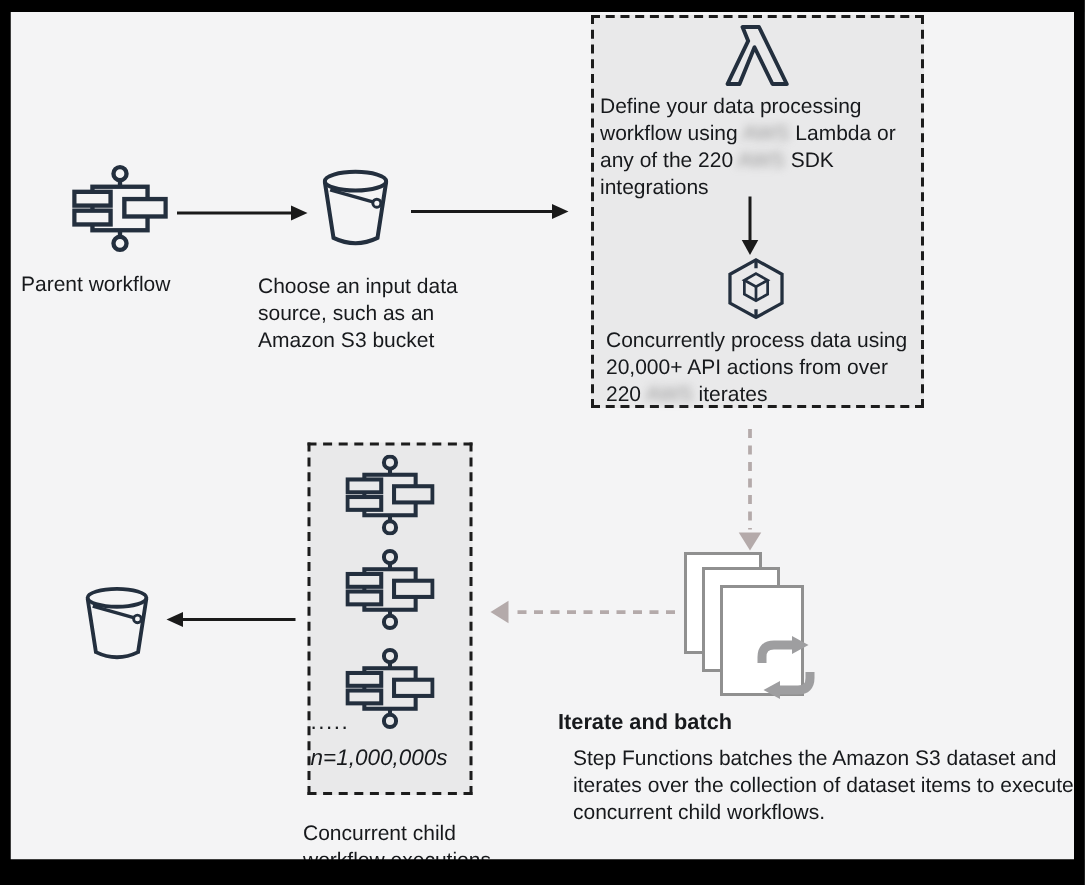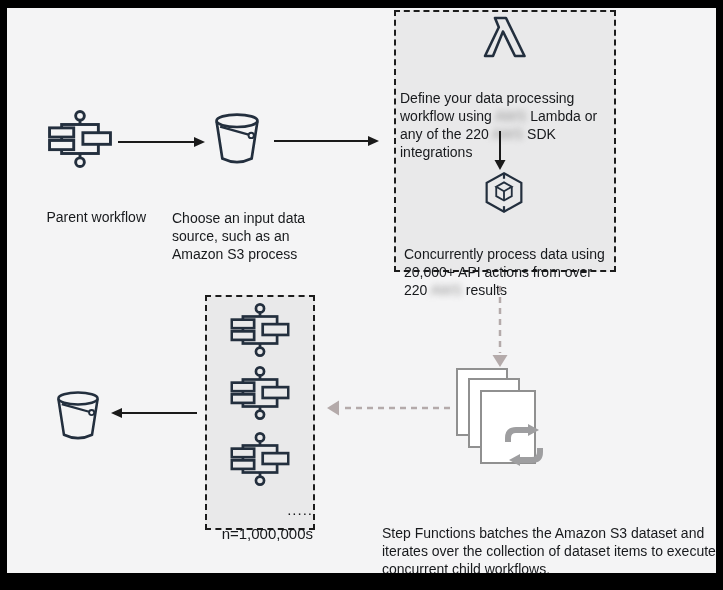--- a/index.html
+++ b/index.html
@@ -1,34 +1,34 @@
 <!DOCTYPE html>
 <html><head>
 <meta charset="utf-8">
 <style>
   html,body{margin:0;padding:0;background:#000;}
   .canvas{position:relative;width:723px;height:590px;background:#000;overflow:hidden;
           font-family:"Liberation Sans",sans-serif;color:#17191c;}
   .panel{position:absolute;left:7px;top:8px;width:709px;height:565px;background:#f4f4f5;}
   .abs{position:absolute;}
-  .label{font-size:14px;line-height:18px;color:#17191c;margin-top:28px;}
-  .center{text-align:right;}
+  .label{font-size:14px;line-height:18px;color:#17191c;}
+  .center{text-align:left;}
   .dashedbox{position:absolute;background:#e9e9ea;border:2px dashed #1c1c1c;box-sizing:border-box;
              --icon-bg:#e9e9ea;}
   .wf-fill{fill:var(--icon-bg,#f4f4f5);}
   .title{font-size:14.5px;font-weight:bold;}
   .redacted{filter:blur(3px);color:#989898;}
   .overlay{position:absolute;left:0;top:0;pointer-events:none;}
   .frame{position:absolute;background:#000;z-index:10;}
   .f-top{left:0;top:0;width:723px;height:8px;}
   .f-left{left:0;top:0;width:7px;height:590px;}
   .f-right{right:0;top:0;width:7px;height:590px;}
   .f-bottom{left:0;bottom:0;width:723px;height:17px;}
   .ellipsis{font-size:15px;letter-spacing:1px;}
-  .count{font-size:15px;}
+  .count{font-size:15px;font-style:italic;}
 </style>
 </head>
 <body>
 
 <svg width="0" height="0" style="position:absolute" aria-hidden="true">
   <defs>
     <symbol id="wf" viewBox="0 0 66 60">
       <rect x="14" y="15" width="38" height="30" fill="none" stroke="#232f3e" stroke-width="3"></rect>
       <line x1="33" y1="10.5" x2="33" y2="15" stroke="#232f3e" stroke-width="3"></line>
       <circle cx="33" cy="6" r="4.5" fill="none" stroke="#232f3e" stroke-width="3"></circle>
@@ -51,57 +51,58 @@
   <div class="panel"></div>
 
   <svg class="abs" style="left:48px;top:110px" width="64" height="58" viewBox="0 0 66 60">
       <use href="#wf"></use>
     </svg>
   <div class="abs label center" style="left:14px;top:180px;width:132px">Parent workflow</div>
 
   <svg class="abs" style="left:213px;top:112px" width="48" height="54" viewBox="0 0 54 60">
       <use href="#bucket"></use>
     </svg>
-  <div class="abs label" style="left:172px;top:181px;width:162px">Choose an input data source, such as an Amazon S3 process</div>
+  <div class="abs label" style="left:172px;top:181px;width:162px">Choose an input data source, such as an Amazon S3 bucket</div>
 
   <div class="dashedbox" style="left:394px;top:10px;width:222px;height:262px"></div>
   <svg class="abs" style="left:479px;top:15px" width="52" height="44" viewBox="0 0 46 44">
     <path d="M13,3 L24,3 L42.5,41 L33,41 L21,16.5 L11,41 L3,41 L16.8,12.3 Z" fill="none" stroke="#232f3e" stroke-width="2.6" stroke-linejoin="round"></path>
   </svg>
   <div class="abs label" style="left:400px;top:61px;width:212px"><span>Define your data processing workflow using </span><span class="redacted">AWS</span><span> Lambda or any of the 220 </span><span class="redacted">AWS</span><span> SDK integrations</span></div>
 
   <svg class="abs" style="left:483px;top:171px" width="42" height="42" viewBox="0 0 46 46">
     <g fill="none" stroke="#232f3e" stroke-width="2.4">
       <polygon points="23,2.5 42,13 42,34 23,44.5 4,34 4,13"></polygon>
       <line x1="23" y1="2.5" x2="23" y2="8.5"></line>
       <line x1="23" y1="38.5" x2="23" y2="44.5"></line>
     </g>
     <g fill="none" stroke="#232f3e" stroke-width="2">
       <path d="M23,12.5 L31.5,17.3 L23,22.1 L14.5,17.3 Z"></path>
       <path d="M14.5,17.3 L14.5,27.5 L23,32.3 L31.5,27.5 L31.5,17.3"></path>
       <line x1="23" y1="22.1" x2="23" y2="32.3"></line>
     </g>
   </svg>
-  <div class="abs label" style="left:404px;top:217px;width:206px"><span>Concurrently process data using 20,000+ API actions from over 220 </span><span class="redacted">AWS</span><span> results</span></div>
+  <div class="abs label" style="left:404px;top:217px;width:206px"><span>Concurrently process data using 20,000+ API actions from over 220 </span><span class="redacted">AWS</span><span> iterates</span></div>
 
   <svg class="abs" style="left:452px;top:366px" width="96" height="106" viewBox="0 0 96 106">
     <g fill="#ffffff" stroke="#909090" stroke-width="2">
       <rect x="5" y="3" width="50" height="66"></rect>
       <rect x="17" y="13" width="50" height="68"></rect>
       <rect x="29" y="25" width="54" height="72"></rect>
     </g>
     <g>
       <g stroke="#9e9ea0" stroke-width="6" fill="none">
         <path d="M56,76 v-4 q0,-8 8,-8 h12"></path>
         <path d="M88,82 v4 q0,8 -8,8 h-12"></path>
       </g>
       <polygon points="76,58 76,70 87,64" fill="#9e9ea0"></polygon>
       <polygon points="68,88 68,100 57,94" fill="#9e9ea0"></polygon>
     </g>
   </svg>
+  <div class="abs label title center" style="left:372px;top:473px;width:330px">Iterate and batch</div>
   <div class="abs label" style="left:382px;top:496px;width:352px">Step Functions batches the Amazon S3 dataset and iterates over the collection of dataset items to execute concurrent child workflows.</div>
 
   <div class="dashedbox" style="left:205px;top:295px;width:110px;height:235px">
     <svg class="abs" style="left:23px;top:6px" width="60" height="54" viewBox="0 0 66 60">
         <use href="#wf"></use>
       </svg>
     <svg class="abs" style="left:23px;top:69px" width="60" height="54" viewBox="0 0 66 60">
         <use href="#wf"></use>
       </svg>
     <svg class="abs" style="left:23px;top:135px" width="60" height="54" viewBox="0 0 66 60">

